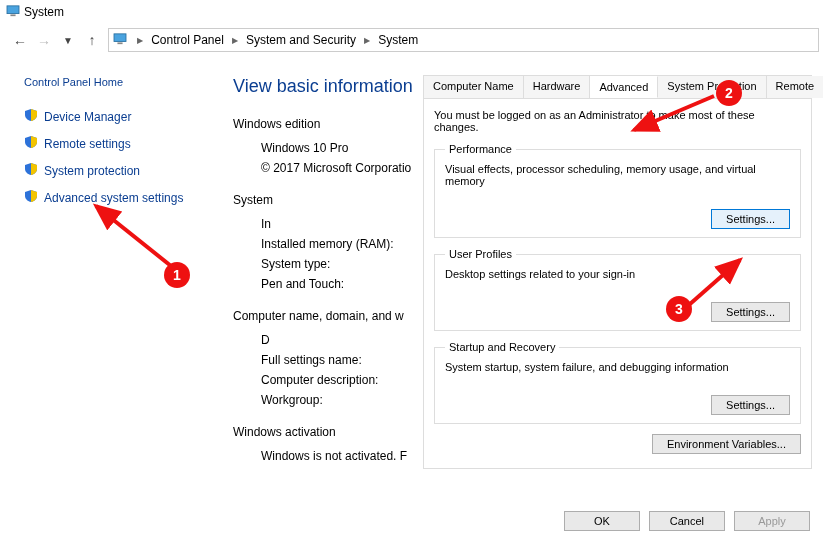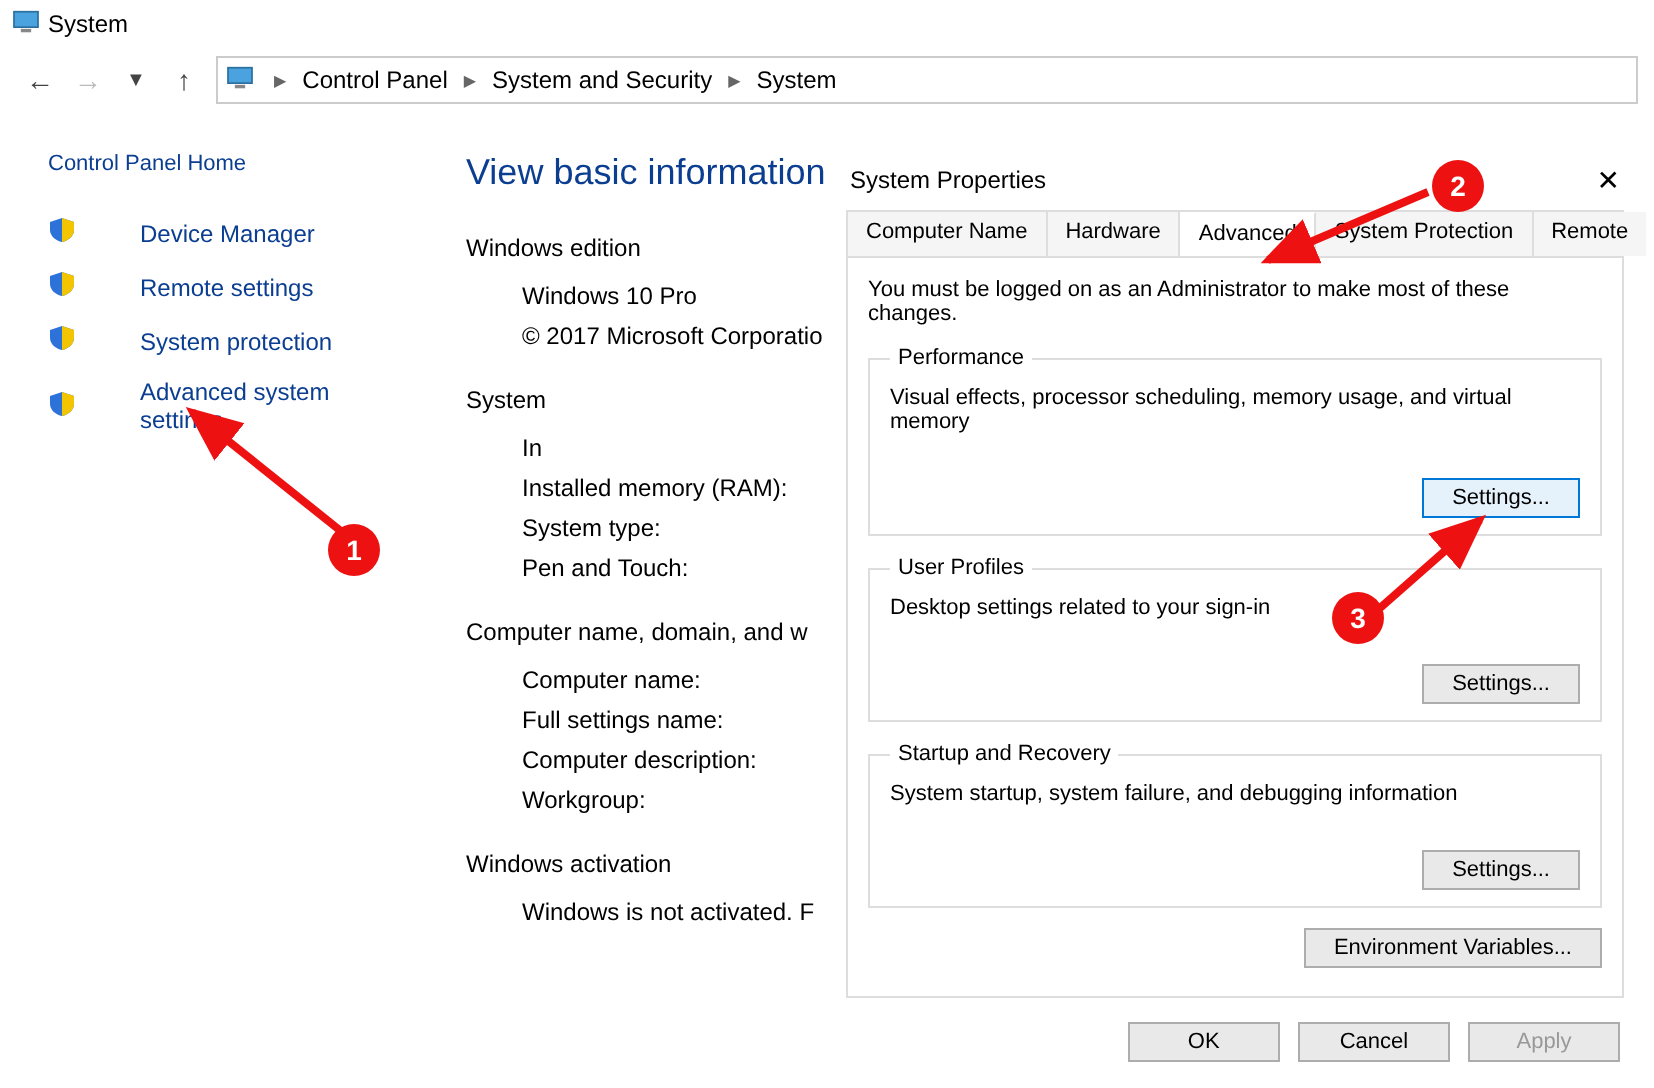--- a/index.html
+++ b/index.html
@@ -50,21 +50,20 @@
   width: 215px;
   padding: 20px 12px 12px 24px;
 }
 .sidebar .home { color: #0b3e91; font-size: 11px; margin-bottom: 20px; }
 .side-link {
   display: flex;
   align-items: center;
   color: #0b3e91;
   margin-bottom: 10px;
   font-size: 12px;
-  gap: 26px;
 }
 .side-link .shield { margin-right: 6px; }
 .content {
   flex: 1;
   padding: 20px 0 0 18px;
 }
 h2.main-title {
   color: #0b3e91;
   font-weight: 400;
   font-size: 18px;
@@ -254,21 +253,20 @@
         <span class="k">System type:</span>
         <span class="v">6</span>
       </div>
     <div class="kv-row">
         <span class="k">Pen and Touch:</span>
         <span class="v">N</span>
       </div>
 
     <div class="section-label">Computer name, domain, and w</div>
     <div class="kv-row">
-        <span class="k">Computer name:</span>
         <span class="v">D</span>
       </div>
     <div class="kv-row">
         <span class="k">Full settings name:</span>
         <span class="v">D</span>
       </div>
     <div class="kv-row">
         <span class="k">Computer description:</span>
         <span class="v"></span>
       </div>
@@ -278,24 +276,20 @@
       </div>
 
     <div class="section-label">Windows activation</div>
     <div class="kv-row">
         <span class="k" style="width:auto">Windows is not activated.   F</span>
       </div>
   </div>
 </div>
 
 <div class="dialog">
-  <div class="dlg-title-row">
-    <span class="dlg-title">System Properties</span>
-    <span class="dlg-close">✕</span>
-  </div>
   <div class="tabs">
     <div class="tab">Computer Name</div>
     <div class="tab">Hardware</div>
     <div class="tab active">Advanced</div>
     <div class="tab">System Protection</div>
     <div class="tab">Remote</div>
   </div>
   <div class="tab-panel">
     <div class="admin-note">You must be logged on as an Administrator to make most of these changes.</div>
 

